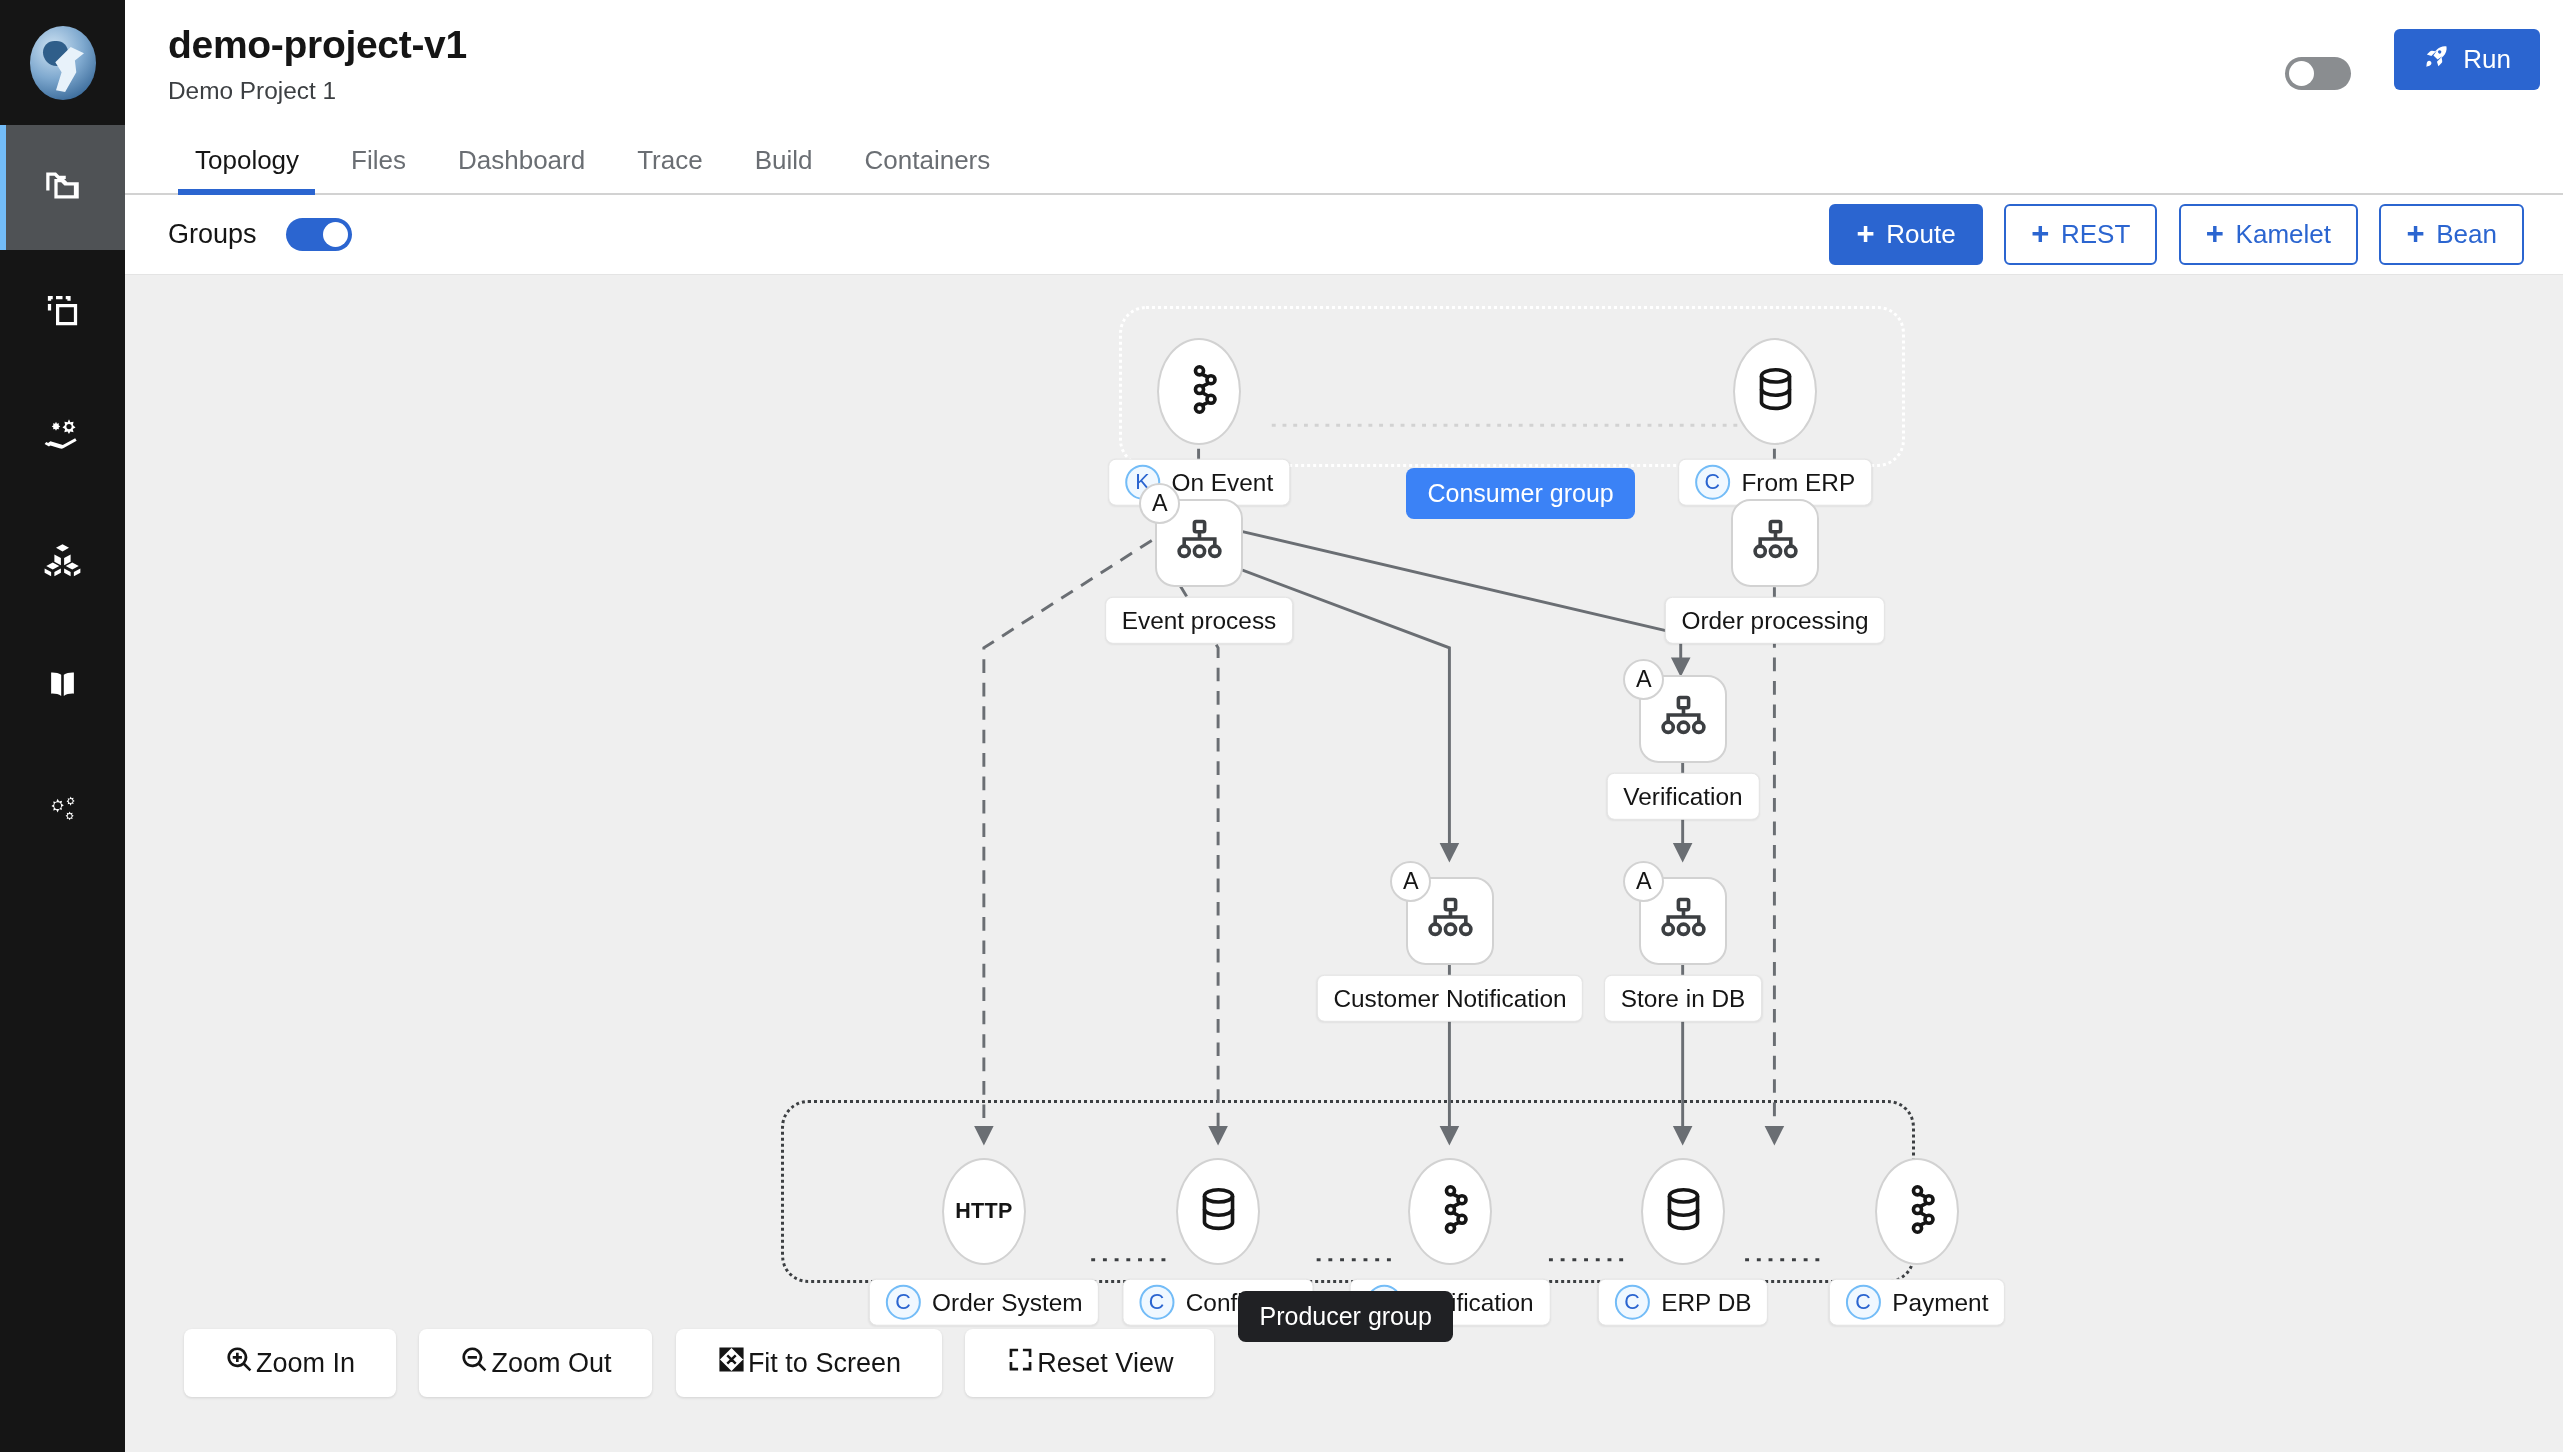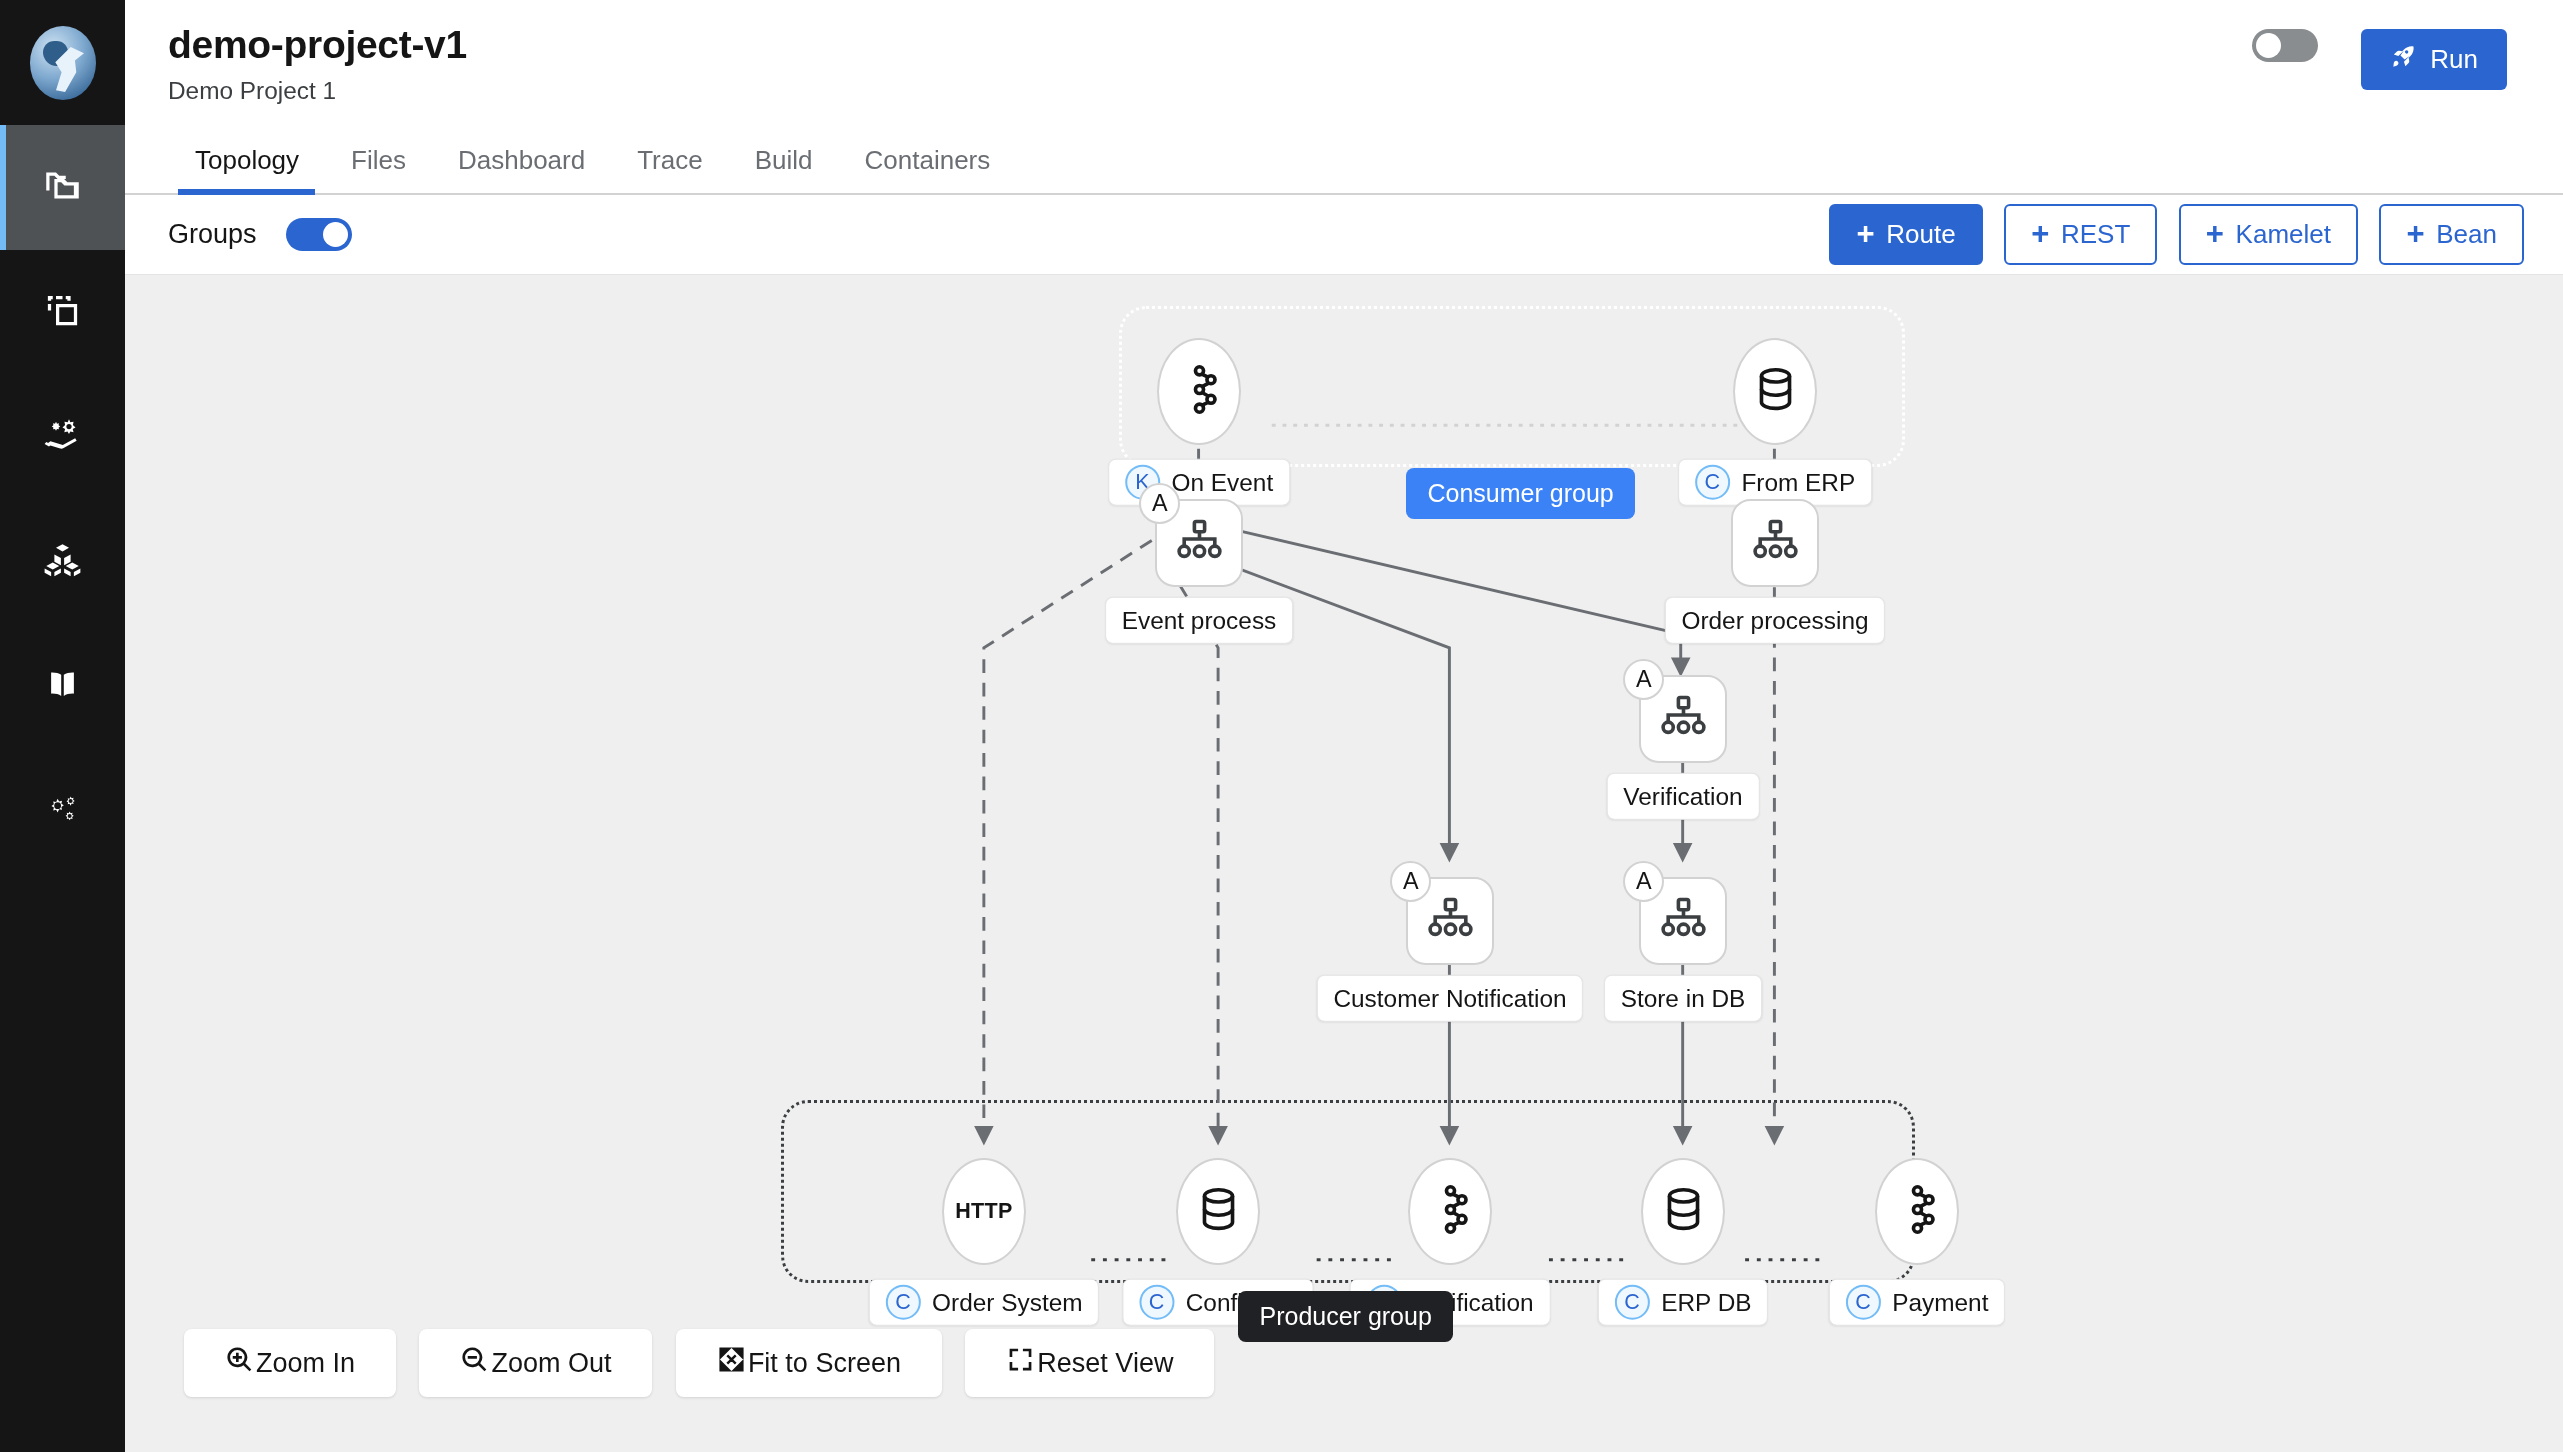--- a/index.html
+++ b/index.html
@@ -57,22 +57,22 @@
   .header {
     height: 127px; background: #ffffff;
     padding: 15.6px 0 0 43px;
     display: flex; align-items: flex-start;
     position: relative;
   }
   .header-titles { padding-top: 7.8px; }
   .proj-title { font-size: 39px; font-weight: 700; color: #151515; letter-spacing: -0.3px; }
   .proj-sub { font-size: 24.4px; color: #3c3f42; margin-top: 9.8px; }
   .header-right {
-    position: absolute; right: 56px; top: 29px;
-    display: flex; align-items: flex-start; gap: 43px;
+    position: absolute; right: 23px; top: 29px;
+    display: flex; align-items: flex-end; gap: 43px;
   }
   .toggle {
     width: 66px; height: 33px; border-radius: 16.6px;
     background: #8a8d90; position: relative; cursor: pointer; flex: 0 0 auto;
   }
   .toggle .knob {
     position: absolute; top: 3.9px; left: 3.9px;
     width: 25px; height: 25px; border-radius: 50%; background: #ffffff;
   }
   .toggle.on { background: #2b65d0; }

